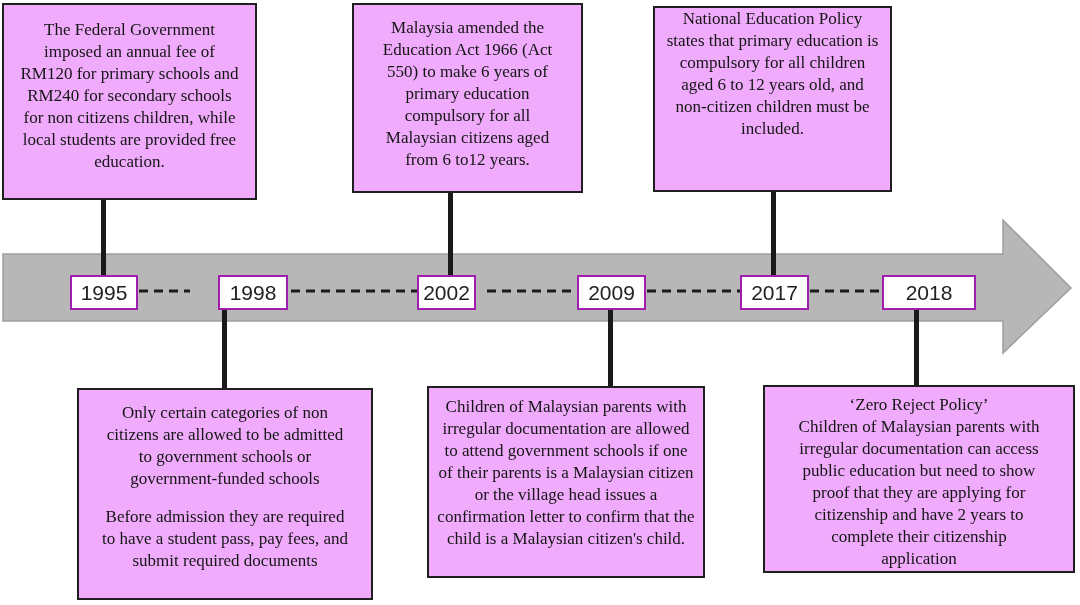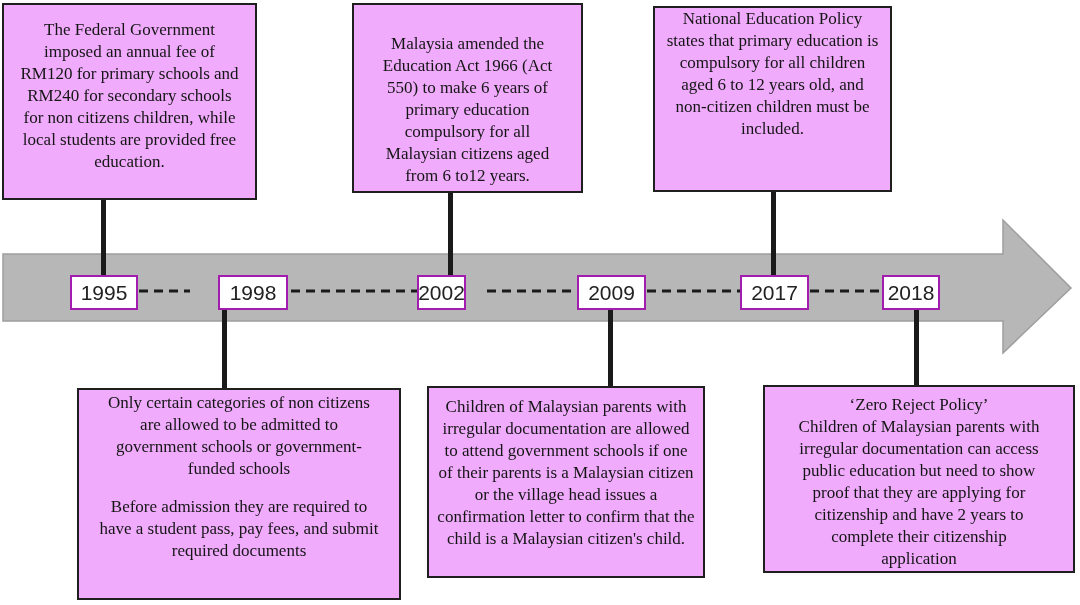--- a/index.html
+++ b/index.html
@@ -83,42 +83,42 @@
   <div class="connector" style="left:222px; top:310px; height:78px;"></div>
   <div class="connector" style="left:448px; top:193px; height:82px;"></div>
   <div class="connector" style="left:608px; top:310px; height:76px;"></div>
   <div class="connector" style="left:771px; top:192px; height:83px;"></div>
   <div class="connector" style="left:914px; top:310px; height:75px;"></div>
 
   <div class="desc-box" style="left:2px; top:3px; width:255px; height:197px; padding:14px 15px 10px;">
     <p>The Federal Government imposed an annual fee of RM120 for primary schools and RM240 for secondary schools for non citizens children, while local students are provided free education.</p>
   </div>
 
-  <div class="desc-box" style="left:352px; top:3px; width:231px; height:190px; padding:28px 17px 10px;">
+  <div class="desc-box" style="left:352px; top:3px; width:231px; height:190px; padding:12px 17px 10px;">
     <p>Malaysia amended the Education Act 1966 (Act 550) to make 6 years of primary education compulsory for all Malaysian citizens aged from 6 to12 years.</p>
   </div>
 
   <div class="desc-box" style="left:653px; top:6px; width:239px; height:186px; padding:0 11px 10px;">
     <p>National Education Policy states that primary education is compulsory for all children aged 6 to 12 years old, and non-citizen children must be included.</p>
   </div>
 
-  <div class="desc-box" style="left:77px; top:388px; width:324px; height:212px; padding:2px 20px;">
+  <div class="desc-box" style="left:77px; top:388px; width:296px; height:212px; padding:12px 20px;">
     <p>Only certain categories of non citizens are allowed to be admitted to government schools or government-funded schools</p>
     <p class="para2">Before admission they are required to have a student pass, pay fees, and submit required documents</p>
   </div>
 
   <div class="desc-box" style="left:427px; top:386px; width:278px; height:192px; padding:8px 8px;">
     <p>Children of Malaysian parents with irregular documentation are allowed to attend government schools if one of their parents is a Malaysian citizen or the village head issues a confirmation letter to confirm that the child is a Malaysian citizen's child.</p>
   </div>
 
   <div class="desc-box" style="left:763px; top:385px; width:312px; height:188px; padding:7px 28px;">
     <p>‘Zero Reject Policy’</p>
     <p>Children of Malaysian parents with irregular documentation can access public education but need to show proof that they are applying for citizenship and have 2 years to complete their citizenship application</p>
   </div>
 
   <div class="year-box" style="left:70px;  top:275px; width:68px;">1995</div>
   <div class="year-box" style="left:190px; top:275px; width:70px;margin-left:28px;">1998</div>
-  <div class="year-box" style="left:417px; top:275px; width:49px;">2002</div>
+  <div class="year-box" style="left:417px; top:275px; width:59px;">2002</div>
   <div class="year-box" style="left:577px; top:275px; width:69px;">2009</div>
   <div class="year-box" style="left:740px; top:275px; width:69px;">2017</div>
-  <div class="year-box" style="left:882px; top:275px; width:58px;">2018</div>
+  <div class="year-box" style="left:882px; top:275px; width:94px;">2018</div>
 
 </div>
 
 </body></html>

